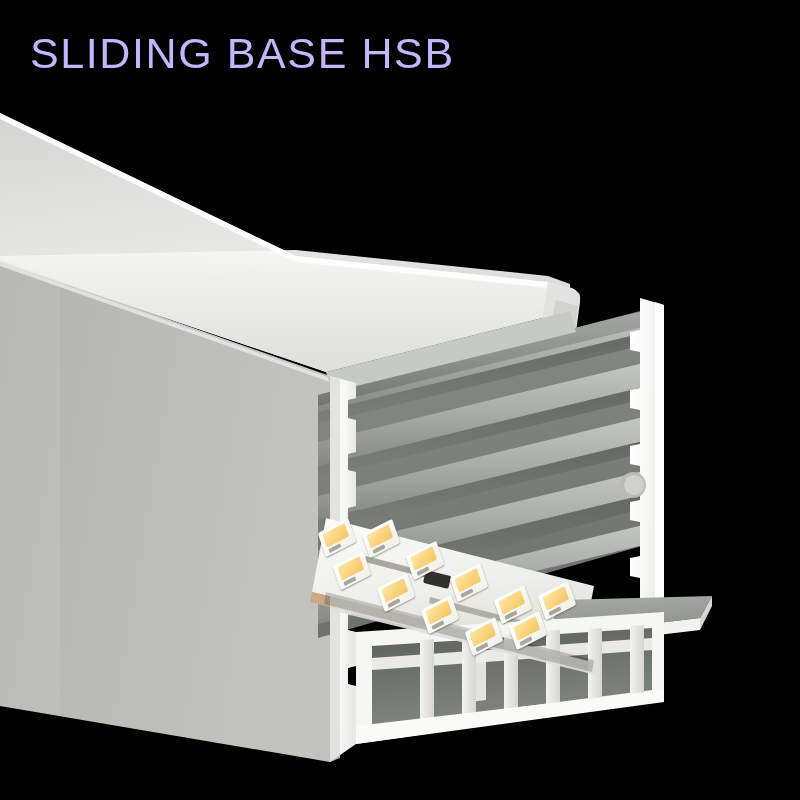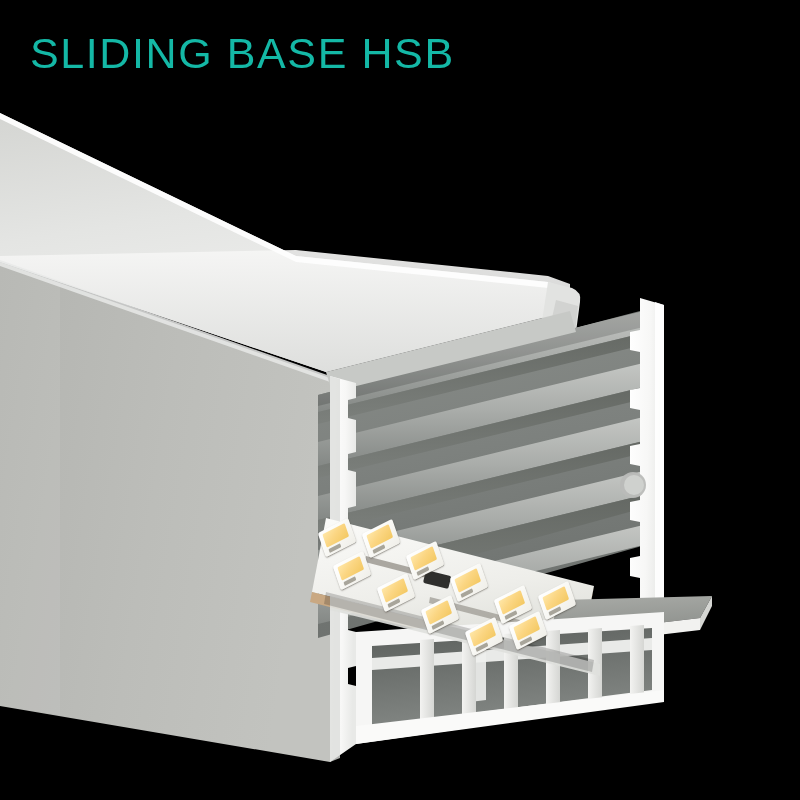--- a/index.html
+++ b/index.html
@@ -7,21 +7,21 @@
   body{width:800px;height:800px;overflow:hidden;font-family:"Liberation Sans",sans-serif;}
   #stage{position:relative;width:800px;height:800px;background:#000000;overflow:hidden;}
 
   
   #title{
     position:absolute;left:30px;top:28px;
     font-family:"Liberation Sans",sans-serif;
     font-size:43px;line-height:50px;
     font-weight:300;
     letter-spacing:1.6px;
-    color:#14b8a6;
+    color:#c4b5fd;
     white-space:nowrap;
     -webkit-font-smoothing:antialiased;
   }
 
   
   #product{position:absolute;left:0;top:0;width:800px;height:800px;}
   #product svg{display:block;width:800px;height:800px;}
 
   
   #ledlayer{position:absolute;left:0;top:0;width:800px;height:800px;pointer-events:none;}

